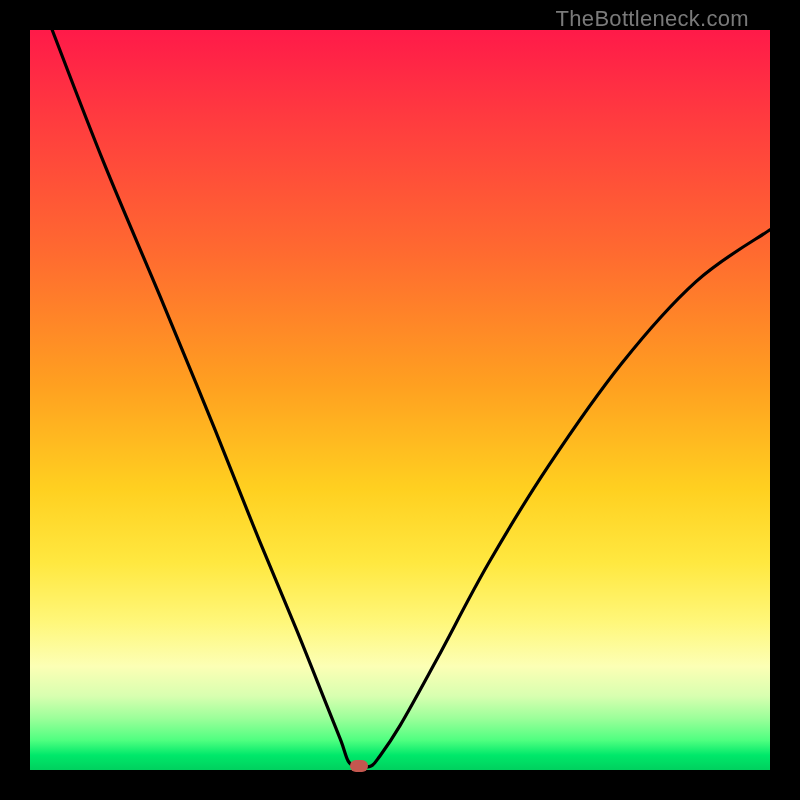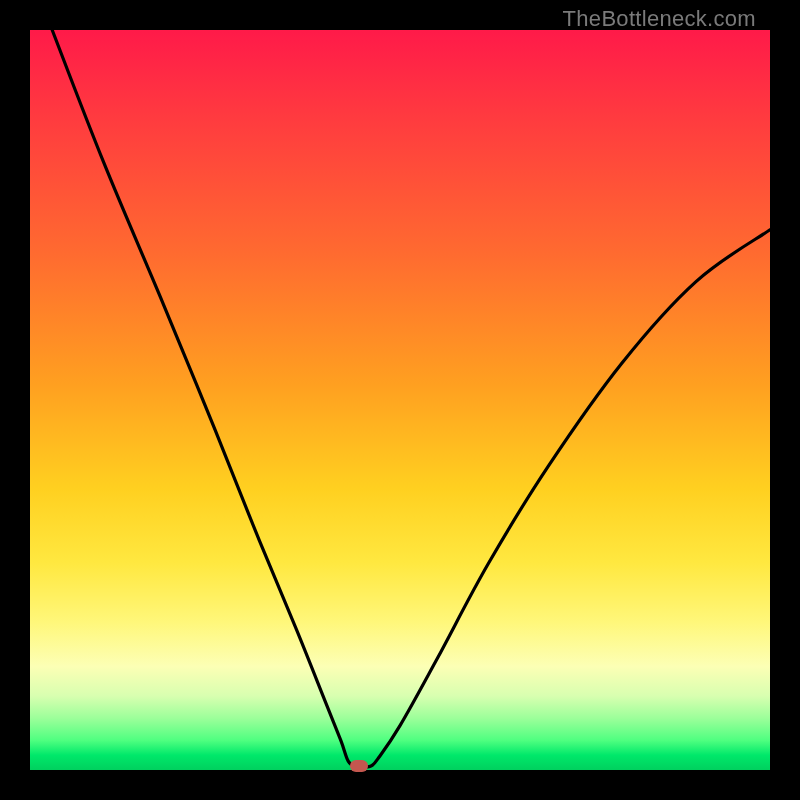--- a/index.html
+++ b/index.html
@@ -36,21 +36,21 @@
       #d8ffb0 90%,
       #9cff9a 93%,
       #4fff80 96%,
       #00e86a 98%,
       #00d05e 100%
     );
   }
   .watermark {
     position: absolute;
     top: 6px;
-    right: 44px;
+    right: 51px;
     color: #7a7a7a;
     font-size: 22px;
     font-weight: 500;
     letter-spacing: 0.3px;
     user-select: none;
     text-align: center;
   }
   svg.curve {
     position: absolute;
     left: 0;

